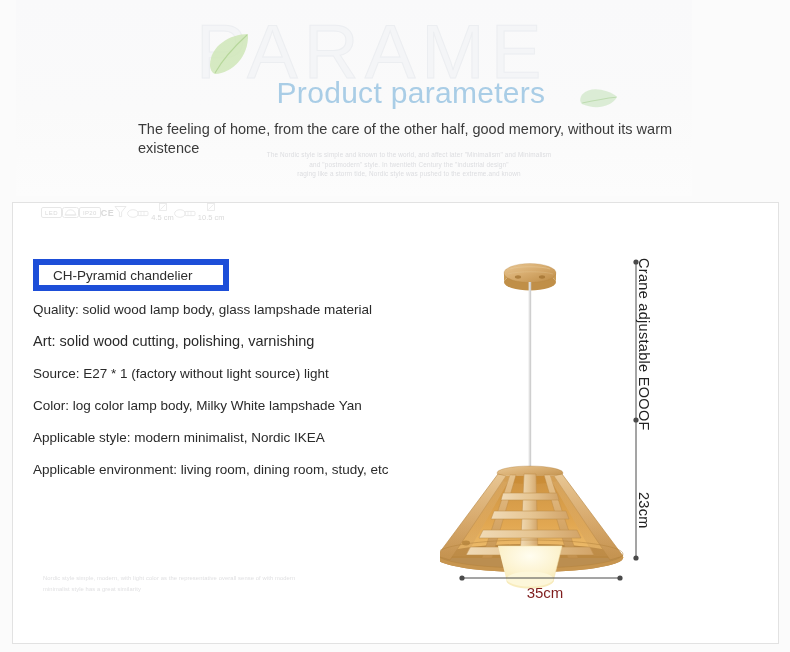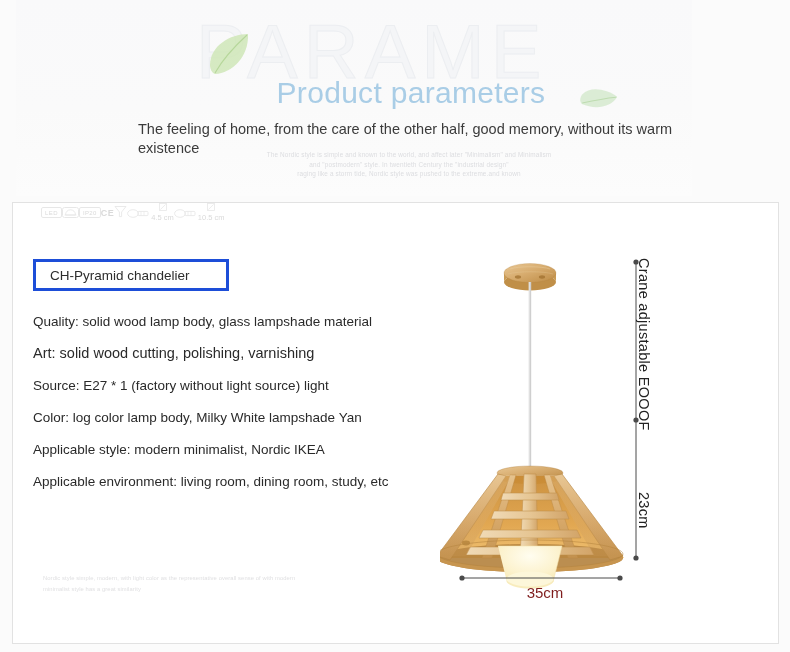--- a/index.html
+++ b/index.html
@@ -52,29 +52,28 @@
   #panel {
     position: absolute; left: 12px; top: 202px;
     width: 767px; height: 442px;
     border: 1px solid #e2e2e2; background: #ffffff;
   }
 
   
   #model-chip {
     position: absolute; left: 20px; top: 56px;
     width: 196px; height: 32px;
-    border: 3px solid #1d4ed8; background: #fff;
+    border: 6px solid #1d4ed8; background: #fff;
     display: flex; align-items: center; padding-left: 14px;
     font-size: 13.5px; color: #2d2d2d;
   }
   #spec-list { position: absolute; left: 20px; top: 98px; width: 440px; }
   .spec-row {
     font-size: 13.5px; color: #2a2a2a; line-height: 17px;
     margin-bottom: 15px;
-    margin-top: 12px;
   }
   .spec-row.big { font-size: 14.5px; }
 
   
   #badge-strip {
     position: absolute; left: 28px; top: 548px - 202px;
     display: flex; align-items: center; 
     opacity: 0.33;
   }
   .badge-box {

